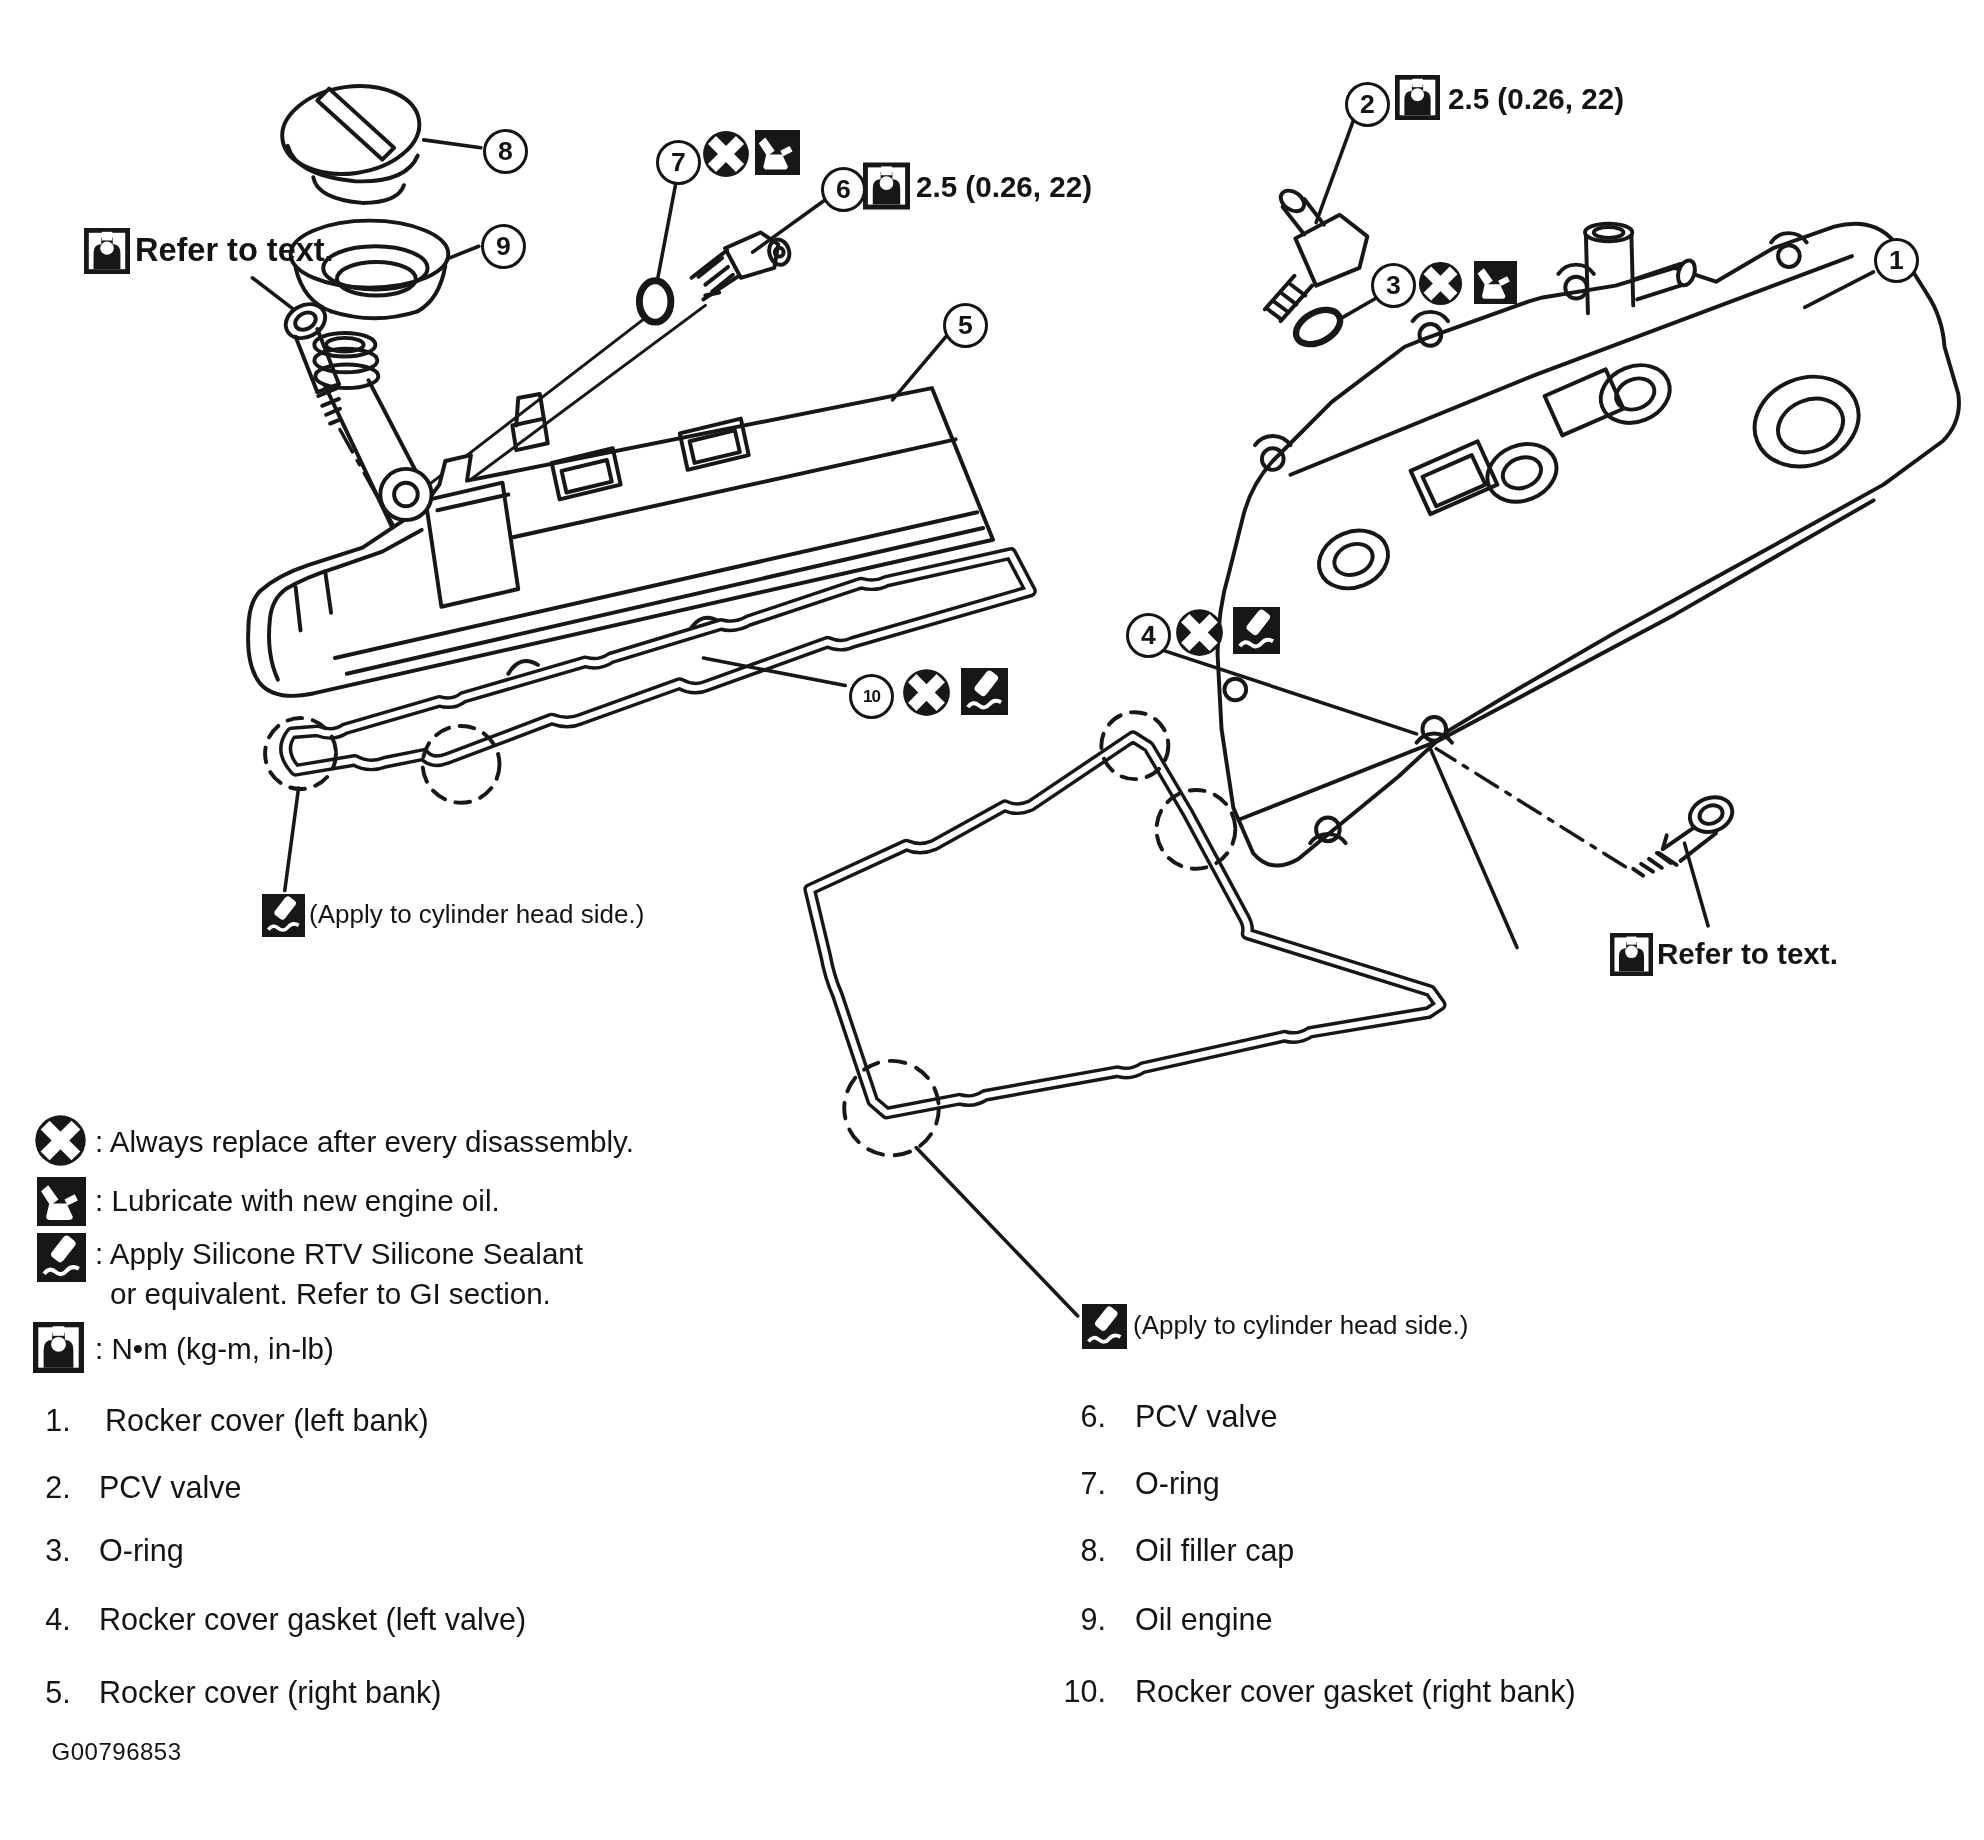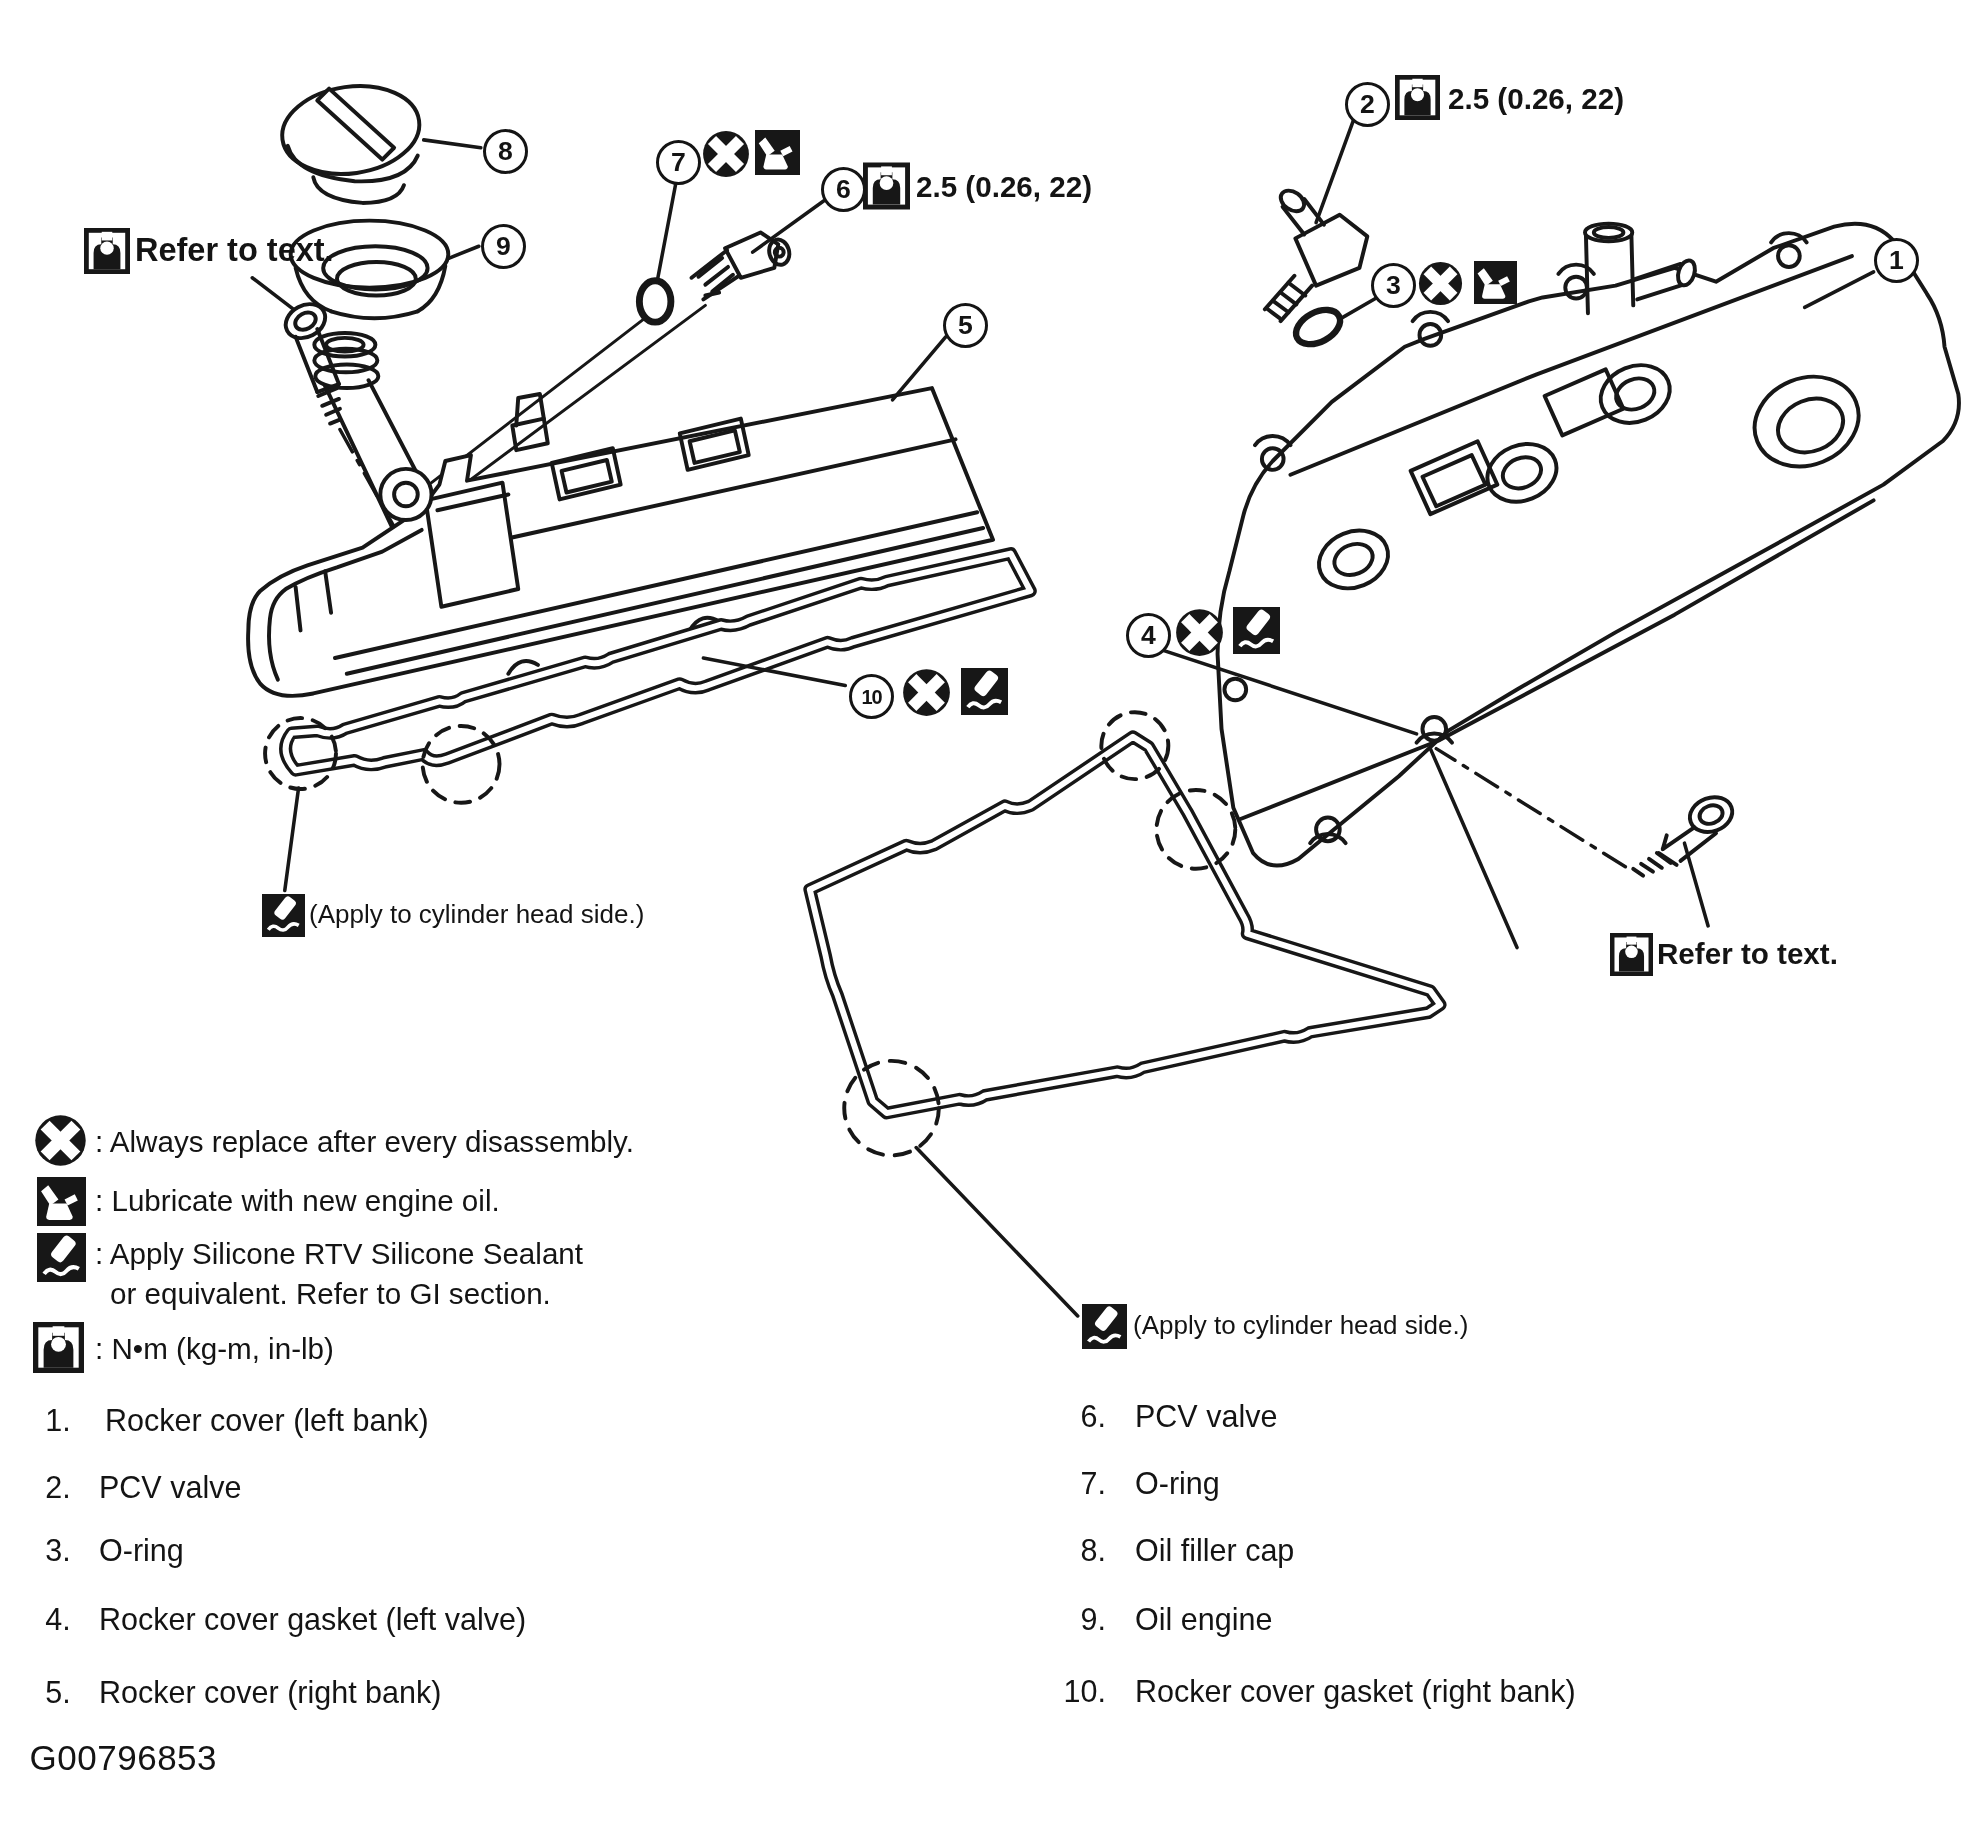--- a/index.html
+++ b/index.html
@@ -3,29 +3,29 @@
 <meta charset="utf-8">
 <style>
   html,body{margin:0;padding:0;background:#fff;}
   .page{position:relative;width:1985px;height:1840px;background:#fff;overflow:hidden;
         font-family:"Liberation Sans","DejaVu Sans",sans-serif;color:#141414;}
   svg.art{position:absolute;left:0;top:0;}
   .abs{position:absolute;white-space:nowrap;}
   .co{position:absolute;width:39px;height:39px;border:3.9px solid #141414;border-radius:50%;
       background:#fff;display:flex;align-items:center;justify-content:center;
       font-weight:bold;font-size:26.6px;line-height:1;z-index:5;}
-  .co-sm{font-size:20px;letter-spacing:-1px;}
+  .co-sm{font-size:17px;letter-spacing:-1px;}
   .ic{position:absolute;z-index:5;line-height:0;}
   .lbl-b{font-weight:bold;font-size:32.5px;}
   .lbl-t{font-weight:bold;font-size:29.6px;}
   .lbl-n{font-size:26px;}
   .legend-text{font-size:29.6px;}
   .part-num{font-size:30.5px;text-align:right;}
   .part-name{font-size:30.5px;}
-  .figcode{font-size:35px;letter-spacing:0.5px;}
+  .figcode{font-size:24px;letter-spacing:0.5px;margin-left:22px;}
 </style>
 </head>
 <body>
 
 <div class="page">
 
 <svg class="art" width="1985" height="1840" viewBox="0 0 2015 1868" fill="none" stroke="#171717" stroke-width="4" stroke-linecap="round" stroke-linejoin="round">
 
   <g>
     <ellipse cx="356" cy="132" rx="70" ry="44" transform="rotate(-8 356 132)"></ellipse>

